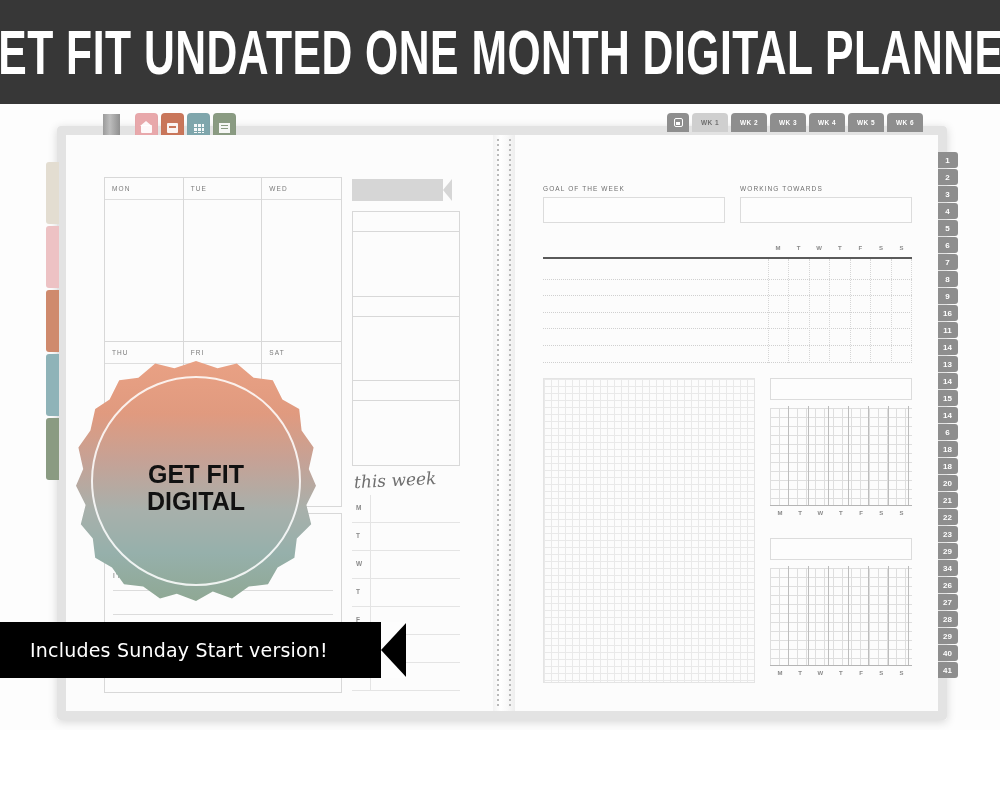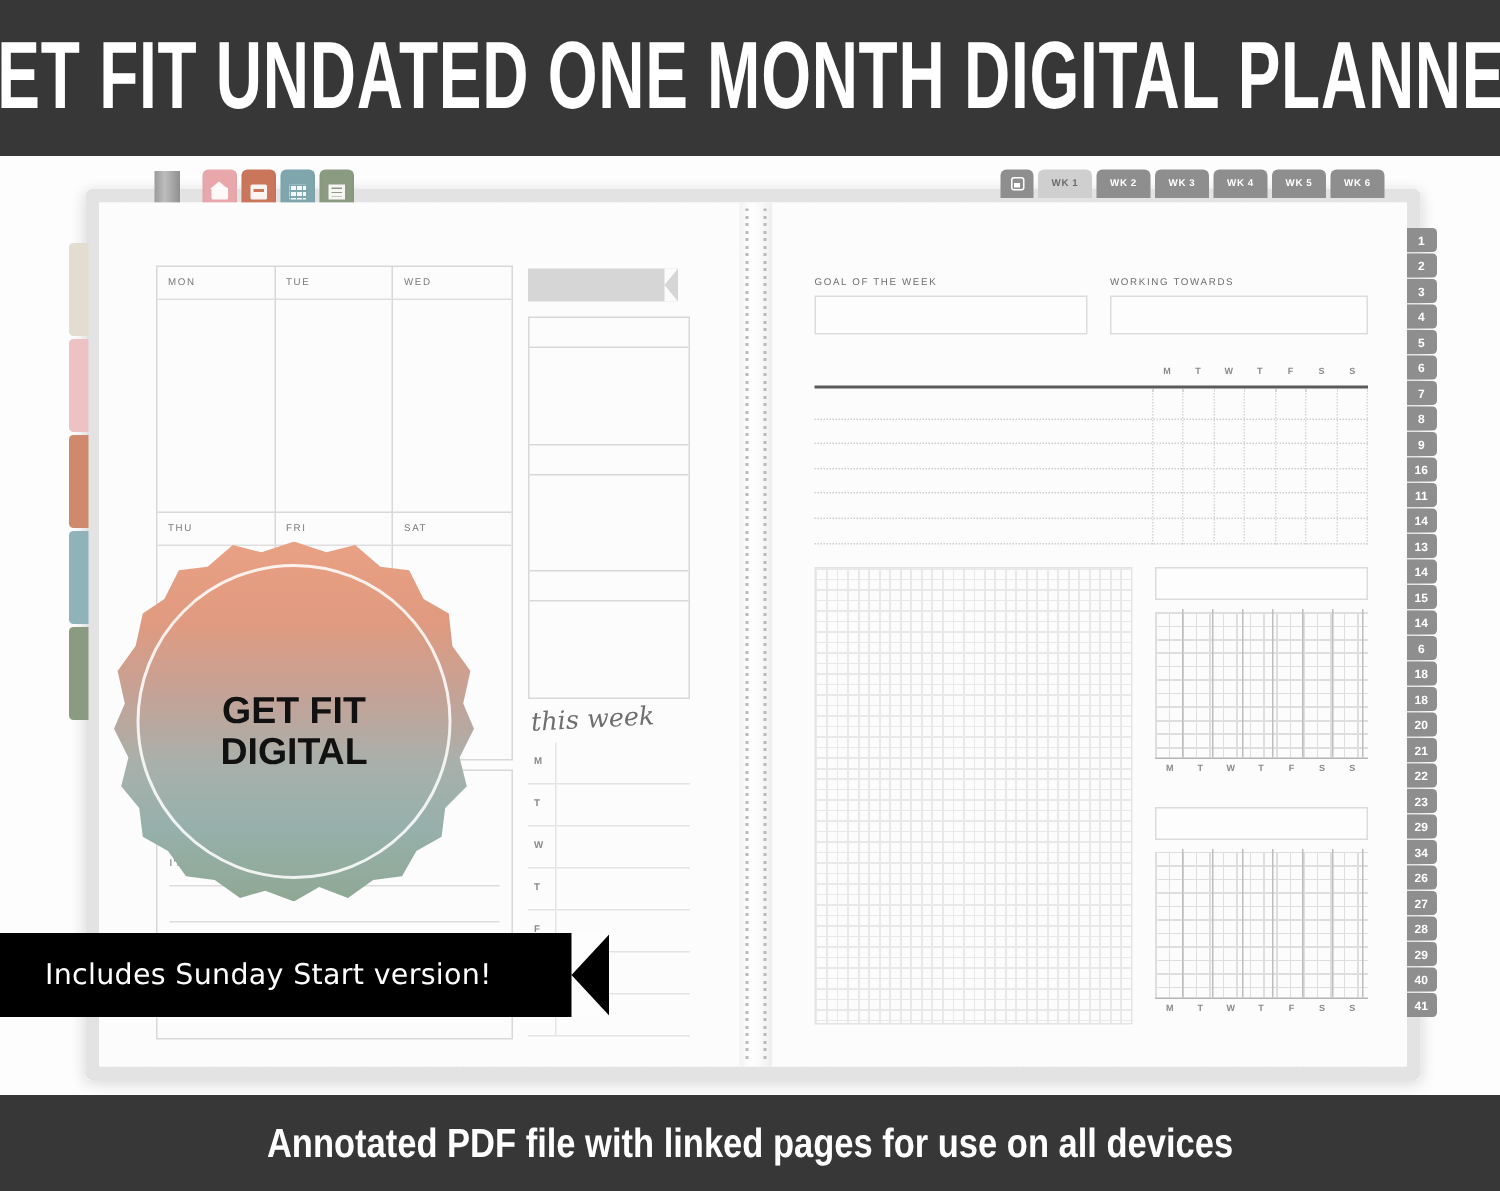--- a/index.html
+++ b/index.html
@@ -727,17 +727,14 @@
         <div id="badge-l4">DIGITAL</div>
       </div>
     </div>
 
     <div id="ribbon-banner">
       <div id="ribbon-text">Includes Sunday Start version!</div>
     </div>
 
   </div>
 
-  <div class="banner" id="bottom-banner">
-    <div id="bottom-title">Annotated PDF file with linked pages for use on all devices</div>
-  </div>
 
 </div>
 
 </body></html>

